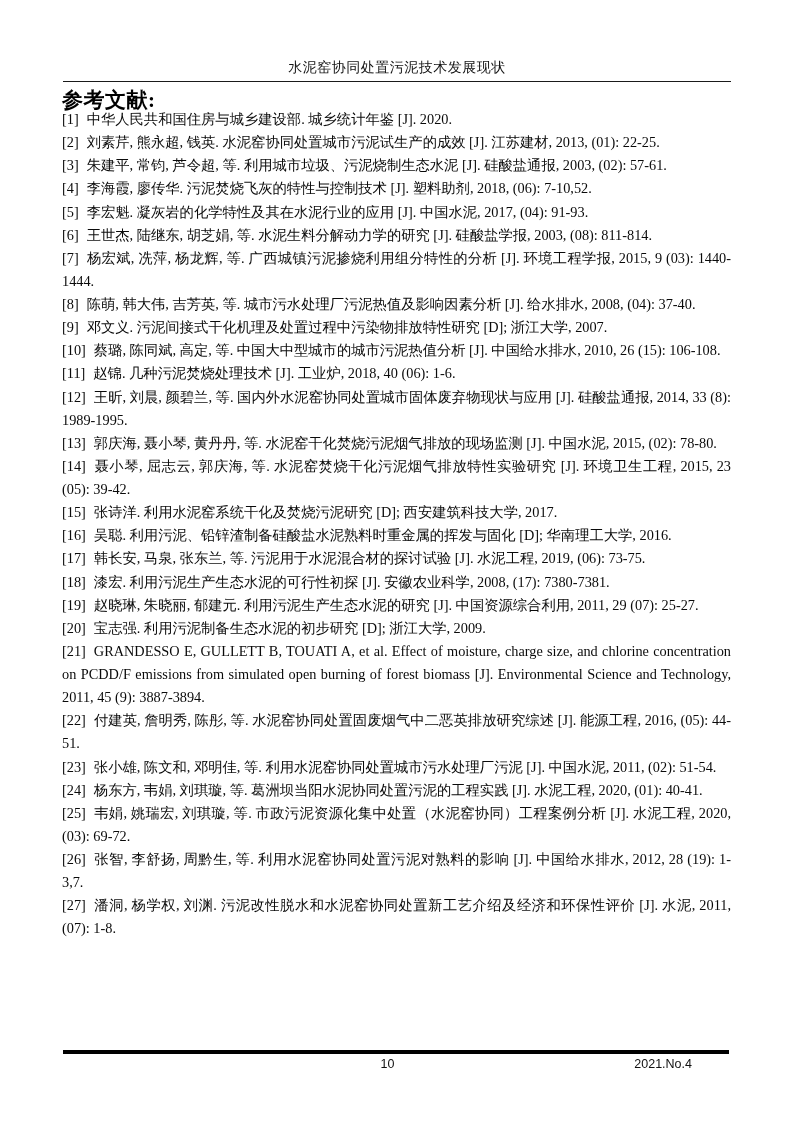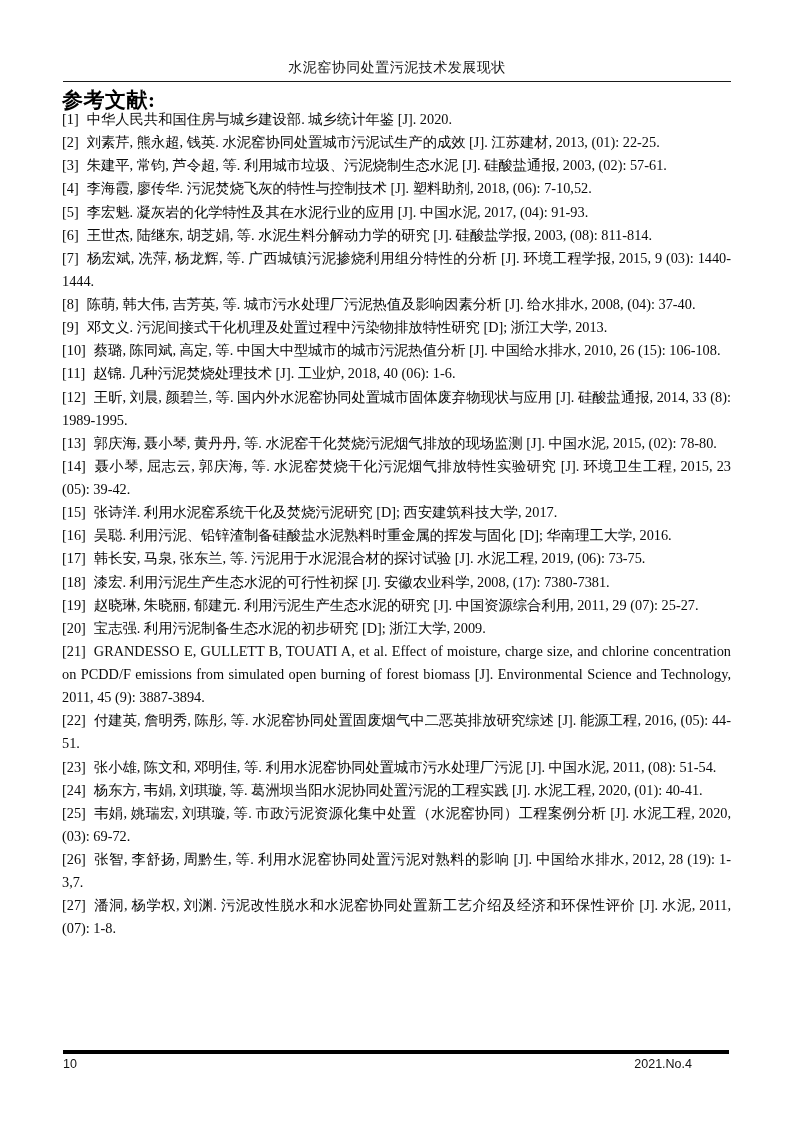--- a/index.html
+++ b/index.html
@@ -61,21 +61,21 @@
   .footer {
     position: absolute;
     left: 63px;
     top: 1057px;
     width: 666px;
     height: 16px;
     font-family: "Liberation Sans", "DejaVu Sans", sans-serif;
     font-size: 12.5px;
     color: #111;
   }
-  .page-number { position: absolute; left: 0; right: 17px; text-align: left; }
+  .page-number { position: absolute; left: 0; right: 17px; text-align: center; }
   .issue { position: absolute; right: 37px; margin-left: 27px; }
 </style>
 </head>
 <body>
 
 <div class="page">
 
   <div class="header">
     <div class="header-title">水泥窑协同处置污泥技术发展现状</div>
   </div>
@@ -92,21 +92,21 @@
     <p class="ref"><span class="ref-label">[4]</span><span class="ref-text">李海霞, 廖传华. 污泥焚烧飞灰的特性与控制技术 [J]. 塑料助剂, 2018, (06): 7-10,52.</span></p>
 
     <p class="ref"><span class="ref-label">[5]</span><span class="ref-text">李宏魁. 凝灰岩的化学特性及其在水泥行业的应用 [J]. 中国水泥, 2017, (04): 91-93.</span></p>
 
     <p class="ref"><span class="ref-label">[6]</span><span class="ref-text">王世杰, 陆继东, 胡芝娟, 等. 水泥生料分解动力学的研究 [J]. 硅酸盐学报, 2003, (08): 811-814.</span></p>
 
     <p class="ref"><span class="ref-label">[7]</span><span class="ref-text">杨宏斌, 冼萍, 杨龙辉, 等. 广西城镇污泥掺烧利用组分特性的分析 [J]. 环境工程学报, 2015, 9 (03): 1440-1444.</span></p>
 
     <p class="ref"><span class="ref-label">[8]</span><span class="ref-text">陈萌, 韩大伟, 吉芳英, 等. 城市污水处理厂污泥热值及影响因素分析 [J]. 给水排水, 2008, (04): 37-40.</span></p>
 
-    <p class="ref"><span class="ref-label">[9]</span><span class="ref-text">邓文义. 污泥间接式干化机理及处置过程中污染物排放特性研究 [D]; 浙江大学, 2013.</span></p>
+    <p class="ref"><span class="ref-label">[9]</span><span class="ref-text">邓文义. 污泥间接式干化机理及处置过程中污染物排放特性研究 [D]; 浙江大学, 2007.</span></p>
 
     <p class="ref"><span class="ref-label">[10]</span><span class="ref-text">蔡璐, 陈同斌, 高定, 等. 中国大中型城市的城市污泥热值分析 [J]. 中国给水排水, 2010, 26 (15): 106-108.</span></p>
 
     <p class="ref"><span class="ref-label">[11]</span><span class="ref-text">赵锦. 几种污泥焚烧处理技术 [J]. 工业炉, 2018, 40 (06): 1-6.</span></p>
 
     <p class="ref"><span class="ref-label">[12]</span><span class="ref-text">王昕, 刘晨, 颜碧兰, 等. 国内外水泥窑协同处置城市固体废弃物现状与应用 [J]. 硅酸盐通报, 2014, 33 (8): 1989-1995.</span></p>
 
     <p class="ref"><span class="ref-label">[13]</span><span class="ref-text">郭庆海, 聂小琴, 黄丹丹, 等. 水泥窑干化焚烧污泥烟气排放的现场监测 [J]. 中国水泥, 2015, (02): 78-80.</span></p>
 
     <p class="ref"><span class="ref-label">[14]</span><span class="ref-text">聂小琴, 屈志云, 郭庆海, 等. 水泥窑焚烧干化污泥烟气排放特性实验研究 [J]. 环境卫生工程, 2015, 23 (05): 39-42.</span></p>
@@ -120,21 +120,21 @@
     <p class="ref"><span class="ref-label">[18]</span><span class="ref-text">漆宏. 利用污泥生产生态水泥的可行性初探 [J]. 安徽农业科学, 2008, (17): 7380-7381.</span></p>
 
     <p class="ref"><span class="ref-label">[19]</span><span class="ref-text">赵晓琳, 朱晓丽, 郁建元. 利用污泥生产生态水泥的研究 [J]. 中国资源综合利用, 2011, 29 (07): 25-27.</span></p>
 
     <p class="ref"><span class="ref-label">[20]</span><span class="ref-text">宝志强. 利用污泥制备生态水泥的初步研究 [D]; 浙江大学, 2009.</span></p>
 
     <p class="ref"><span class="ref-label">[21]</span><span class="ref-text">GRANDESSO E, GULLETT B, TOUATI A, et al. Effect of moisture, charge size, and chlorine concentration on PCDD/F emissions from simulated open burning of forest biomass [J]. Environmental Science and Technology, 2011, 45 (9): 3887-3894.</span></p>
 
     <p class="ref"><span class="ref-label">[22]</span><span class="ref-text">付建英, 詹明秀, 陈彤, 等. 水泥窑协同处置固废烟气中二恶英排放研究综述 [J]. 能源工程, 2016, (05): 44-51.</span></p>
 
-    <p class="ref"><span class="ref-label">[23]</span><span class="ref-text">张小雄, 陈文和, 邓明佳, 等. 利用水泥窑协同处置城市污水处理厂污泥 [J]. 中国水泥, 2011, (08): 51-54.</span></p>
+    <p class="ref"><span class="ref-label">[23]</span><span class="ref-text">张小雄, 陈文和, 邓明佳, 等. 利用水泥窑协同处置城市污水处理厂污泥 [J]. 中国水泥, 2011, (02): 51-54.</span></p>
 
     <p class="ref"><span class="ref-label">[24]</span><span class="ref-text">杨东方, 韦娟, 刘琪璇, 等. 葛洲坝当阳水泥协同处置污泥的工程实践 [J]. 水泥工程, 2020, (01): 40-41.</span></p>
 
     <p class="ref"><span class="ref-label">[25]</span><span class="ref-text">韦娟, 姚瑞宏, 刘琪璇, 等. 市政污泥资源化集中处置（水泥窑协同）工程案例分析 [J]. 水泥工程, 2020, (03): 69-72.</span></p>
 
     <p class="ref"><span class="ref-label">[26]</span><span class="ref-text">张智, 李舒扬, 周黔生, 等. 利用水泥窑协同处置污泥对熟料的影响 [J]. 中国给水排水, 2012, 28 (19): 1-3,7.</span></p>
 
     <p class="ref"><span class="ref-label">[27]</span><span class="ref-text">潘洞, 杨学权, 刘渊. 污泥改性脱水和水泥窑协同处置新工艺介绍及经济和环保性评价 [J]. 水泥, 2011, (07): 1-8.</span></p>
   </div>
 

